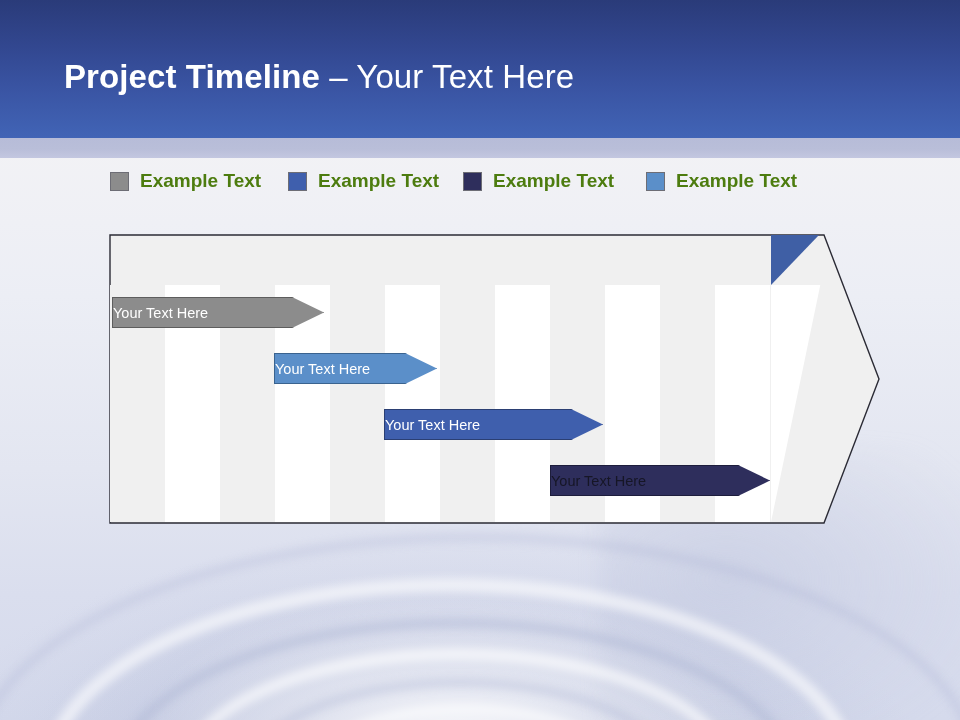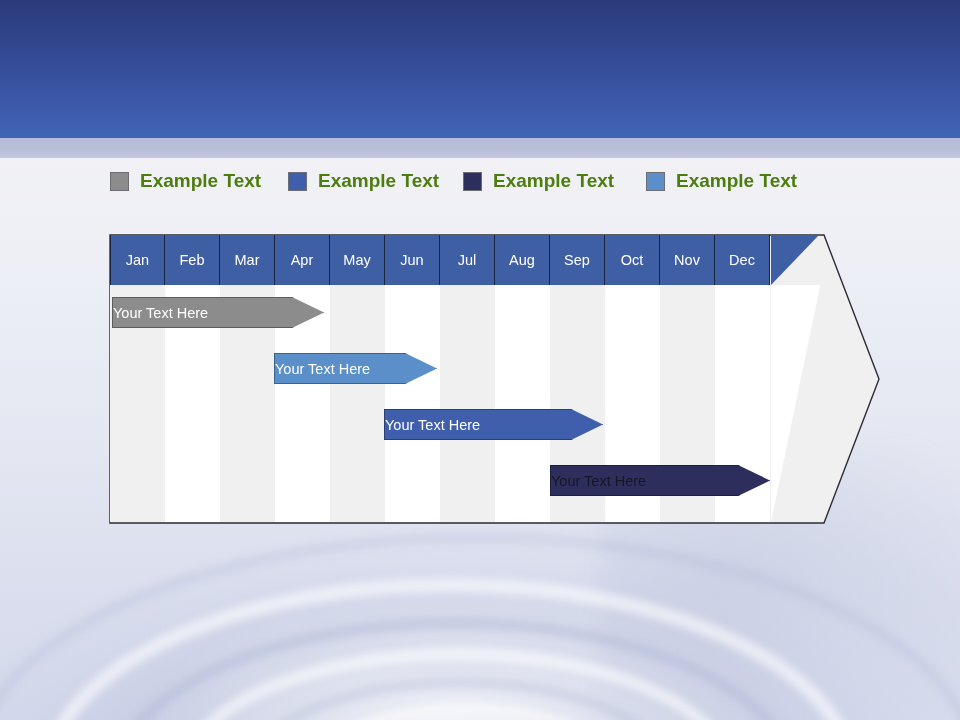--- a/index.html
+++ b/index.html
@@ -137,20 +137,23 @@
     <div class="ripple r1"></div>
     <div class="ripple r2"></div>
     <div class="ripple r3"></div>
     <div class="ripple r4"></div>
     <div class="ripple r5"></div>
 
   </div>
 
   <div id="header"></div>
   <div id="header-band"></div>
+  <div id="title">
+    <span class="strong">Project Timeline</span><span class="light"> – Your Text Here</span>
+  </div>
 
   <div id="legend">
       <div class="legend-item" style="left: 110px;">
         <span class="legend-swatch" style="background: rgb(140, 140, 140);"></span>
         <span class="legend-label">Example Text</span>
       </div>
       <div class="legend-item" style="left: 288px;">
         <span class="legend-swatch" style="background: rgb(63, 95, 173);"></span>
         <span class="legend-label">Example Text</span>
       </div>
@@ -163,34 +166,20 @@
         <span class="legend-label">Example Text</span>
       </div>
     </div>
 
   <div id="chart">
 
     <svg id="big-arrow" viewBox="0 0 771 290">
       <polygon points="1,1 715,1 770,145 715,289 1,289" fill="#f0f0f0" stroke="#2b2b35" stroke-width="1.4"></polygon>
     </svg>
 
-    <div id="months">
-        <div class="month-cell">Jan</div>
-        <div class="month-cell">Feb</div>
-        <div class="month-cell">Mar</div>
-        <div class="month-cell">Apr</div>
-        <div class="month-cell">May</div>
-        <div class="month-cell">Jun</div>
-        <div class="month-cell">Jul</div>
-        <div class="month-cell">Aug</div>
-        <div class="month-cell">Sep</div>
-        <div class="month-cell">Oct</div>
-        <div class="month-cell">Nov</div>
-        <div class="month-cell">Dec</div>
-      </div>
     <div id="months-tail"></div>
 
     <div id="cols">
         <div class="col odd"></div>
         <div class="col even"></div>
         <div class="col odd"></div>
         <div class="col even"></div>
         <div class="col odd"></div>
         <div class="col even"></div>
         <div class="col odd"></div>

